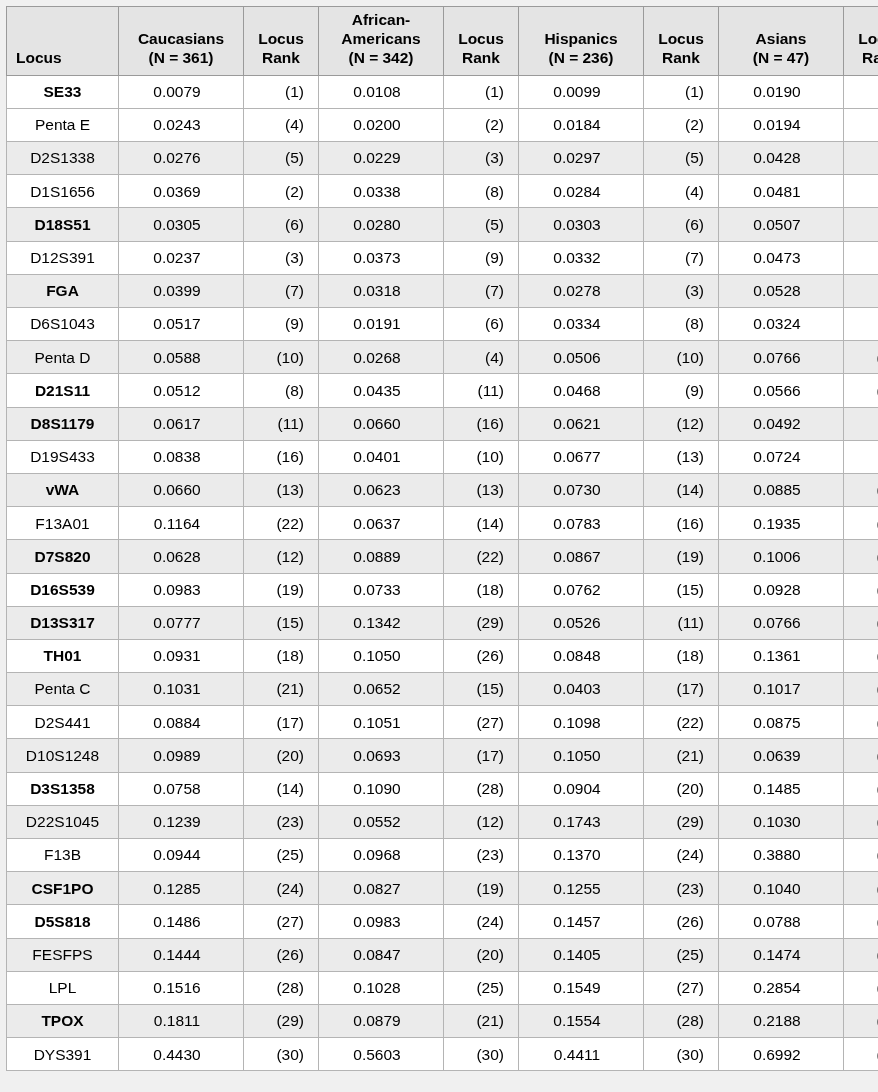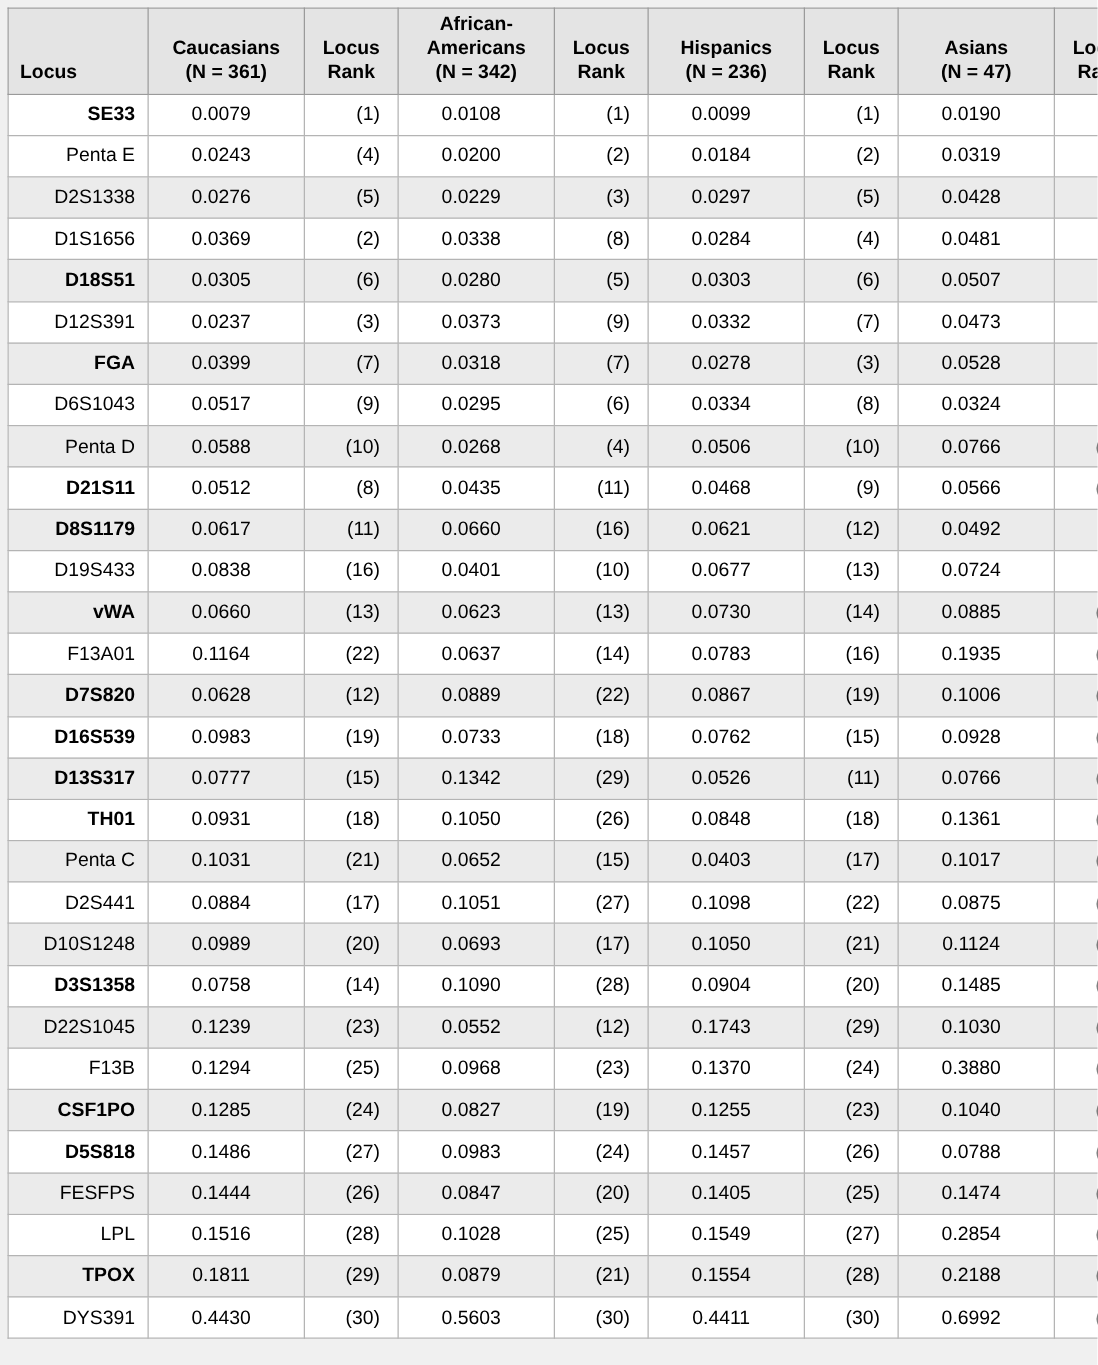--- a/index.html
+++ b/index.html
@@ -60,21 +60,21 @@
 
   tbody td {
     border: 1px solid #b4b4b4;
     height: 33.2px;
     padding: 0 10px;
     box-sizing: border-box;
     line-height: 1;
     white-space: nowrap;
   }
   tbody td.locus-cell {
-    text-align: right;
+    text-align: center;
   }
   tbody td.val-cell {
     text-align: center;
     padding-right: 18px;
   }
   tbody td.rank-cell {
     text-align: right;
     padding-right: 14px;
   }
 
@@ -160,21 +160,21 @@
           <td class="rank-cell">(1)</td>
         </tr>
         <tr class="plain">
           <td class="locus-cell">Penta E</td>
           <td class="val-cell group-start">0.0243</td>
           <td class="rank-cell">(4)</td>
           <td class="val-cell group-start">0.0200</td>
           <td class="rank-cell">(2)</td>
           <td class="val-cell group-start">0.0184</td>
           <td class="rank-cell">(2)</td>
-          <td class="val-cell group-start">0.0319</td>
+          <td class="val-cell group-start">0.0194</td>
           <td class="rank-cell">(2)</td>
         </tr>
         <tr class="shaded">
           <td class="locus-cell">D2S1338</td>
           <td class="val-cell group-start">0.0276</td>
           <td class="rank-cell">(5)</td>
           <td class="val-cell group-start">0.0229</td>
           <td class="rank-cell">(3)</td>
           <td class="val-cell group-start">0.0297</td>
           <td class="rank-cell">(5)</td>
@@ -222,21 +222,21 @@
           <td class="rank-cell">(7)</td>
           <td class="val-cell group-start">0.0278</td>
           <td class="rank-cell">(3)</td>
           <td class="val-cell group-start">0.0528</td>
           <td class="rank-cell">(9)</td>
         </tr>
         <tr class="plain">
           <td class="locus-cell">D6S1043</td>
           <td class="val-cell group-start">0.0517</td>
           <td class="rank-cell">(9)</td>
-          <td class="val-cell group-start">0.0295</td>
+          <td class="val-cell group-start">0.0191</td>
           <td class="rank-cell">(6)</td>
           <td class="val-cell group-start">0.0334</td>
           <td class="rank-cell">(8)</td>
           <td class="val-cell group-start">0.0324</td>
           <td class="rank-cell">(3)</td>
         </tr>
         <tr class="shaded">
           <td class="locus-cell">Penta D</td>
           <td class="val-cell group-start">0.0588</td>
           <td class="rank-cell">(10)</td>
@@ -369,21 +369,21 @@
           <td class="rank-cell">(22)</td>
         </tr>
         <tr class="shaded">
           <td class="locus-cell">D10S1248</td>
           <td class="val-cell group-start">0.0989</td>
           <td class="rank-cell">(20)</td>
           <td class="val-cell group-start">0.0693</td>
           <td class="rank-cell">(17)</td>
           <td class="val-cell group-start">0.1050</td>
           <td class="rank-cell">(21)</td>
-          <td class="val-cell group-start">0.1124</td>
+          <td class="val-cell group-start">0.0639</td>
           <td class="rank-cell">(16)</td>
         </tr>
         <tr class="plain">
           <td class="locus-cell bold">D3S1358</td>
           <td class="val-cell group-start">0.0758</td>
           <td class="rank-cell">(14)</td>
           <td class="val-cell group-start">0.1090</td>
           <td class="rank-cell">(28)</td>
           <td class="val-cell group-start">0.0904</td>
           <td class="rank-cell">(20)</td>
@@ -396,21 +396,21 @@
           <td class="rank-cell">(23)</td>
           <td class="val-cell group-start">0.0552</td>
           <td class="rank-cell">(12)</td>
           <td class="val-cell group-start">0.1743</td>
           <td class="rank-cell">(29)</td>
           <td class="val-cell group-start">0.1030</td>
           <td class="rank-cell">(20)</td>
         </tr>
         <tr class="plain">
           <td class="locus-cell">F13B</td>
-          <td class="val-cell group-start">0.1294</td>
+          <td class="val-cell group-start">0.0944</td>
           <td class="rank-cell">(25)</td>
           <td class="val-cell group-start">0.0968</td>
           <td class="rank-cell">(23)</td>
           <td class="val-cell group-start">0.1370</td>
           <td class="rank-cell">(24)</td>
           <td class="val-cell group-start">0.3880</td>
           <td class="rank-cell">(29)</td>
         </tr>
         <tr class="shaded">
           <td class="locus-cell bold">CSF1PO</td>

